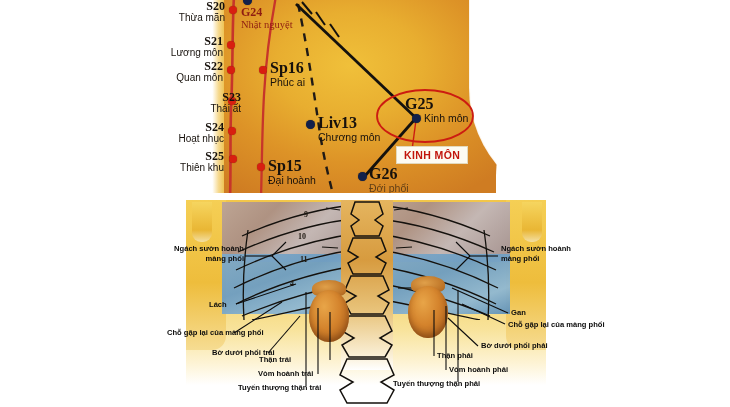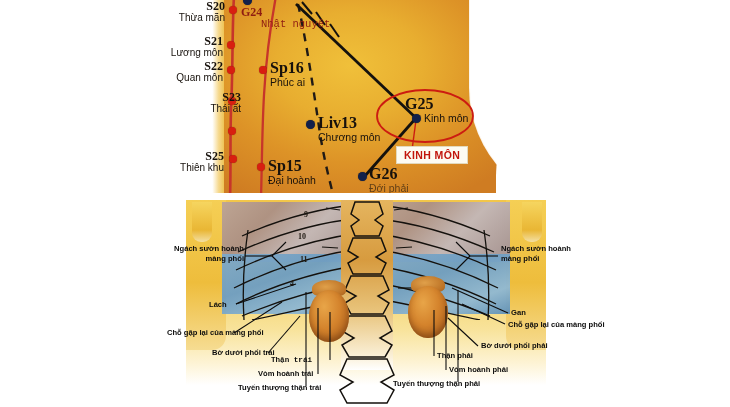--- a/index.html
+++ b/index.html
@@ -96,25 +96,24 @@
     display: block;
   }
   .red-code {
     font-family: "Liberation Serif", serif;
     font-weight: bold;
     font-size: 12px;
     color: #8f1d11;
     display: block;
   }
   .red-name {
-    font-family: Liberation Mono, monospace;
+    font-family: Liberation Serif, serif;
     font-size: 10.5px;
     color: #8f1d11;
     display: block;
-    margin-left: 20px;
   }
   .dot-red {
     position: absolute;
     width: 8px; height: 8px;
     border-radius: 50%;
     background: #d81f10;
     box-shadow: 0 0 1px rgba(0,0,0,0.5);
   }
   .dot-navy {
     position: absolute;
@@ -322,20 +321,24 @@
       <span class="st-name">Quan môn</span>
     </div>
 
     <div class="dot-red" style="left:228px; top:97px;"></div>
     <div class="meridian-label" style="left:152px; top:91px; width:89px;">
       <span class="st-code">S23</span>
       <span class="st-name">Thái ất</span>
     </div>
 
     <div class="dot-red" style="left:228px; top:127px;"></div>
+    <div class="meridian-label" style="left:130px; top:121px; width:94px;">
+      <span class="st-code">S24</span>
+      <span class="st-name">Hoạt nhục</span>
+    </div>
 
     <div class="dot-red" style="left:229px; top:155px;"></div>
     <div class="meridian-label" style="left:133px; top:150px; width:91px;">
       <span class="st-code">S25</span>
       <span class="st-name">Thiên khu</span>
     </div>
 
     <div class="dot-red" style="left:259px; top:66px;"></div>
     <div class="meridian-label" style="left:270px; top:60px;">
       <span class="pt-code">Sp16</span>
@@ -364,21 +367,21 @@
     <div class="meridian-label" style="left:405px; top:96px;">
       <span class="pt-code">G25</span>
     </div>
     <div class="meridian-label" style="left:424px; top:113px;">
       <span class="pt-name">Kinh môn</span>
     </div>
 
     <div class="dot-navy" style="left:358px; top:172px;"></div>
     <div class="meridian-label" style="left:369px; top:166px;">
       <span class="pt-code">G26</span>
-      <span class="pt-name" style="opacity:0.62;">Đới phải</span>
+      <span class="pt-name" style="opacity:0.62;">Đới phổi</span>
     </div>
 
     <div id="kinh-mon-box" style="left:396px; top:146px;">KINH MÔN</div>
 
   </div>
 
   <div id="mid-gap"></div>
 
   <div id="bottom-panel">
 
@@ -490,21 +493,21 @@
       </g>
     </svg>
 
     <div class="anat-label right-al" style="left:160px; top:44px; width:84px;">
       <span>Ngách sườn hoành</span><br>
       <span>màng phổi</span>
     </div>
     <div class="anat-label" style="left:209px; top:100px;">Lách</div>
     <div class="anat-label" style="left:167px; top:128px;">Chỗ gặp lại của màng phổi</div>
     <div class="anat-label" style="left:212px; top:148px;">Bờ dưới phổi trái</div>
-    <div class="anat-label" style="left:271px; top:155px;font-family:Liberation Mono, monospace;">Thận trái</div>
+    <div class="anat-label" style="left:259px; top:155px;">Thận trái</div>
     <div class="anat-label" style="left:258px; top:169px;">Vòm hoành trái</div>
     <div class="anat-label" style="left:238px; top:183px;">Tuyến thượng thận trái</div>
 
     <div class="anat-label" style="left:501px; top:44px; width:92px;">
       <span>Ngách sườn hoành</span><br>
       <span>màng phổi</span>
     </div>
     <div class="anat-label" style="left:511px; top:108px;">Gan</div>
     <div class="anat-label" style="left:508px; top:120px;">Chỗ gặp lại của màng phổi</div>
     <div class="anat-label" style="left:481px; top:141px;">Bờ dưới phổi phải</div>

